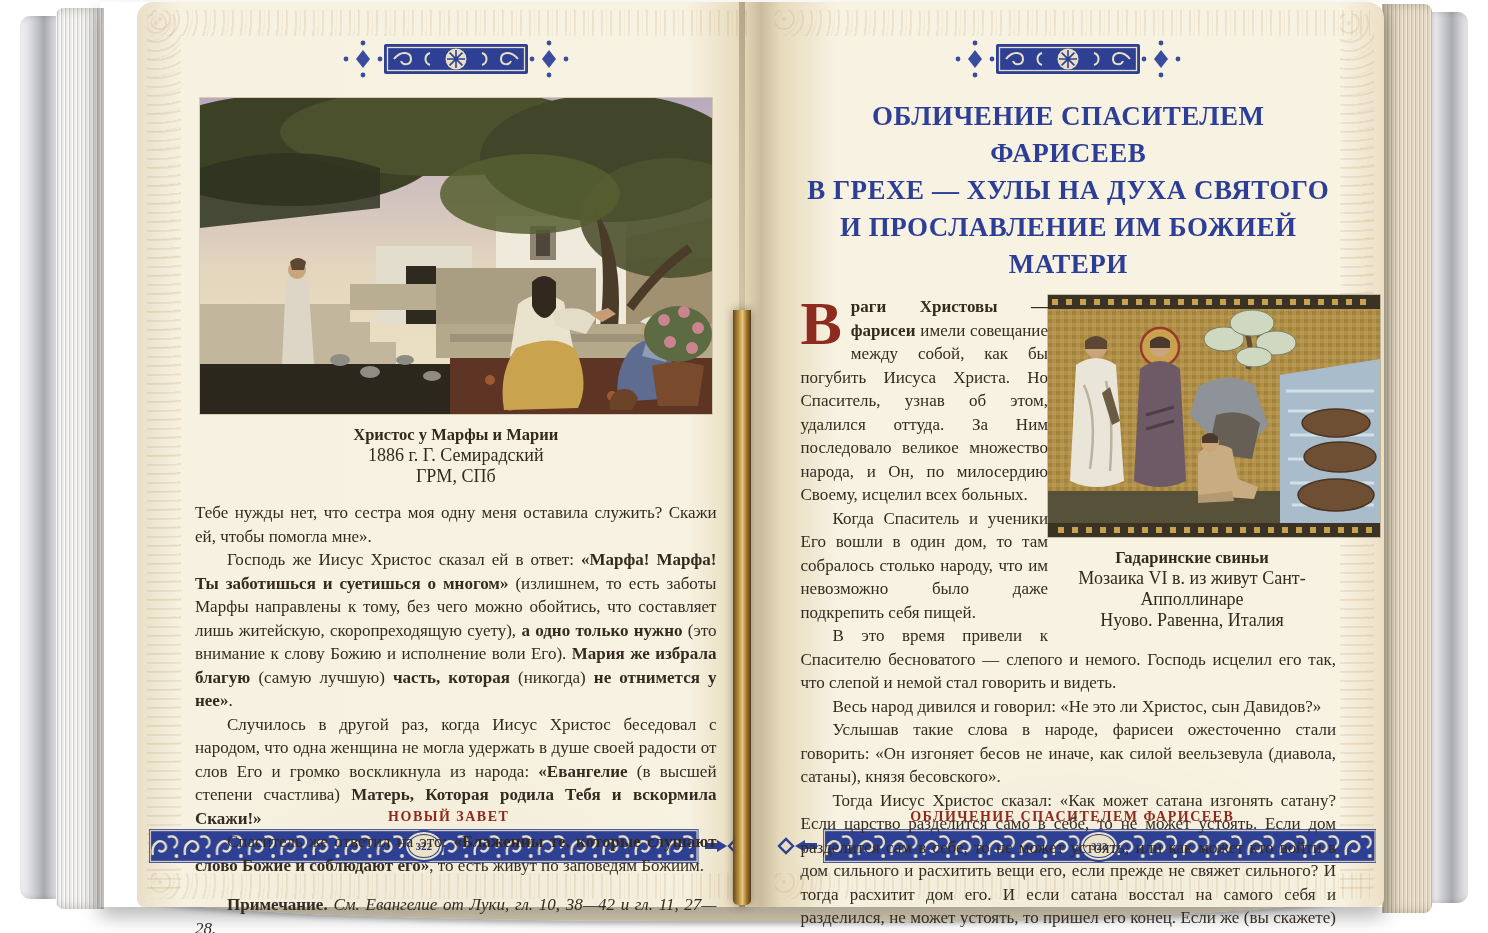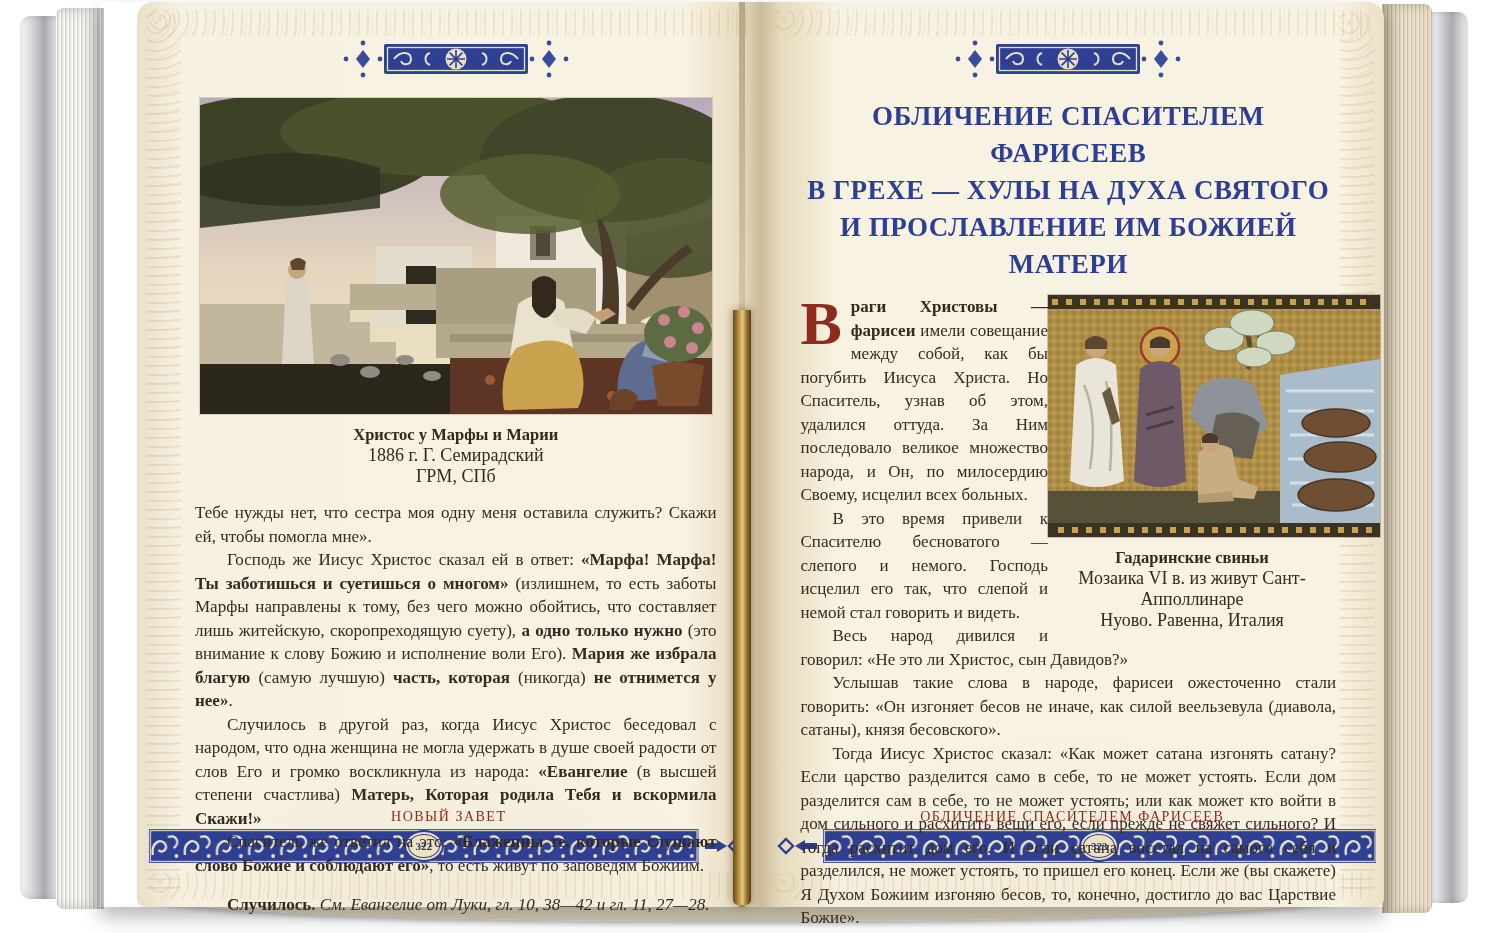--- a/index.html
+++ b/index.html
@@ -76,21 +76,21 @@
     padding:5px 9px 2px 0;font-family:"Liberation Serif",serif;}
   
   .rp-title{margin:2px 0 12px 0;text-align:center;color:#2c3e96;font-weight:bold;
     font-size:27px;line-height:37px;letter-spacing:.5px;}
   .rp-title span{display:block;}
   
   .mosaic-fig{float:right;width:288px;margin:4px 0 6px 16px;}
   .mosaic-fig svg{display:block;box-shadow:0 0 0 1px rgba(100,80,40,.3);}
   
   .run-title{position:absolute;left:0;right:0;bottom:82px;text-align:center;
-    color:#8d2a1c;font-weight:normal;font-size:14px;letter-spacing:1.5px;}
+    color:#8d2a1c;font-weight:bold;font-size:14px;letter-spacing:1.5px;}
   .band{position:absolute;bottom:44px;height:34px;}
   .pg-left .band{left:12px;right:62px;}
   .pg-right .band{left:62px;right:8px;}
   .band svg.band-svg{position:absolute;inset:0;width:100%;height:100%;}
   .pnum{position:absolute;left:50%;top:50%;transform:translate(-50%,-50%);
     width:36px;height:28px;background:#ece2c6;border:2px solid #2e4094;border-radius:50%;
     box-shadow:inset 0 0 0 2px #ece2c6, inset 0 0 0 3px #2e4094;
     display:flex;align-items:center;justify-content:center;
     font-size:11px;font-weight:bold;color:#25347c;z-index:2;}
   .fin{position:absolute;top:4px;width:40px;height:26px;}
@@ -232,21 +232,21 @@
           <div class="cap-i">1886 г. Г. Семирадский</div>
           <div class="cap-i">ГРМ, СПб</div>
         </div>
       </div>
 
       <div class="body-text lp-text">
           <p class="para"><span>Тебе нужды нет, что сестра моя одну меня оставила служить? Скажи ей, чтобы помогла мне».</span></p>
           <p class="para indent"><span>Господь же Иисус Христос сказал ей в ответ: </span><span class="b">«Марфа! Марфа! Ты заботишься и суетишься о многом»</span><span> (излишнем, то есть заботы Марфы направлены к тому, без чего можно обойтись, что составляет лишь житейскую, скоропреходящую суету), </span><span class="b">а одно только нужно</span><span> (это внимание к слову Божию и исполнение воли Его). </span><span class="b">Мария же избрала благую</span><span> (самую лучшую) </span><span class="b">часть, которая</span><span> (никогда) </span><span class="b">не отнимется у нее»</span><span>.</span></p>
           <p class="para indent"><span>Случилось в другой раз, когда Иисус Христос беседовал с народом, что одна женщина не могла удержать в душе своей радости от слов Его и громко воскликнула из народа: </span><span class="b">«Евангелие</span><span> (в высшей степени счастлива) </span><span class="b">Матерь, Которая родила Тебя и вскормила Скажи!»</span></p>
           <p class="para indent"><span>Спаситель же ответил на это: </span><span class="b">«Блаженны те, которые слушают слово Божие и соблюдают его»</span><span>, то есть живут по заповедям Божиим.</span></p>
-          <p class="para indent note"><span class="b">Случилось. </span><span class="i">См. Евангелие от Луки, гл. 10, 38—42 и гл. 11, 27—28.</span></p>
+          <p class="para indent note"><span class="b">Примечание. </span><span class="i">См. Евангелие от Луки, гл. 10, 38—42 и гл. 11, 27—28.</span></p>
         </div>
     </div>
 
     <div class="run-title">НОВЫЙ ЗАВЕТ</div>
 
     <div class="band">
       <svg class="band-svg" viewBox="0 0 580 34" preserveAspectRatio="none">
         <defs>
           <pattern id="scrL" width="34" height="34" patternUnits="userSpaceOnUse">
             <path d="M4 26 C2 13 13 9 17 15 C20 20 14 25 10 21" fill="none" stroke="#ece2c6" stroke-width="2.4"></path>
@@ -411,20 +411,21 @@
             </g>
           </svg>
           <figcaption class="fig-caption">
             <div class="cap-b">Гадаринские свиньи</div>
             <div class="cap-i">Мозаика VI в. из живут Сант-Апполлинаре</div>
             <div class="cap-i">Нуово. Равенна, Италия</div>
           </figcaption>
         </figure>
         <div>
             <p class="para"><span class="dropcap">В</span><span class="b">раги Христовы — фарисеи</span><span> имели совещание между собой, как бы погубить Иисуса Христа. Но Спаситель, узнав об этом, удалился оттуда. За Ним последовало великое множество народа, и Он, по милосердию Своему, исцелил всех больных.</span></p>
+            <p class="para indent"><span>Когда Спаситель и ученики Его вошли в один дом, то там собралось столько народу, что им невозможно было даже подкрепить себя пищей.</span></p>
             <p class="para indent"><span>В это время привели к Спасителю бесноватого — слепого и немого. Господь исцелил его так, что слепой и немой стал говорить и видеть.</span></p>
             <p class="para indent"><span>Весь народ дивился и говорил: «Не это ли Христос, сын Давидов?»</span></p>
             <p class="para indent"><span>Услышав такие слова в народе, фарисеи ожесточенно стали говорить: «Он изгоняет бесов не иначе, как силой веельзевула (диавола, сатаны), князя бесовского».</span></p>
             <p class="para indent"><span>Тогда Иисус Христос сказал: «Как может сатана изгонять сатану? Если царство разделится само в себе, то не может устоять. Если дом разделится сам в себе, то не может устоять; или как может кто войти в дом сильного и расхитить вещи его, если прежде не свяжет сильного? И тогда расхитит дом его. И если сатана восстал на самого себя и разделился, не может устоять, то пришел его конец. Если же (вы скажете) Я Духом Божиим изгоняю бесов, то, конечно, достигло до вас Царствие Божие».</span></p>
           </div>
       </div>
     </div>
 
     <div class="run-title">ОБЛИЧЕНИЕ СПАСИТЕЛЕМ ФАРИСЕЕВ</div>
 

